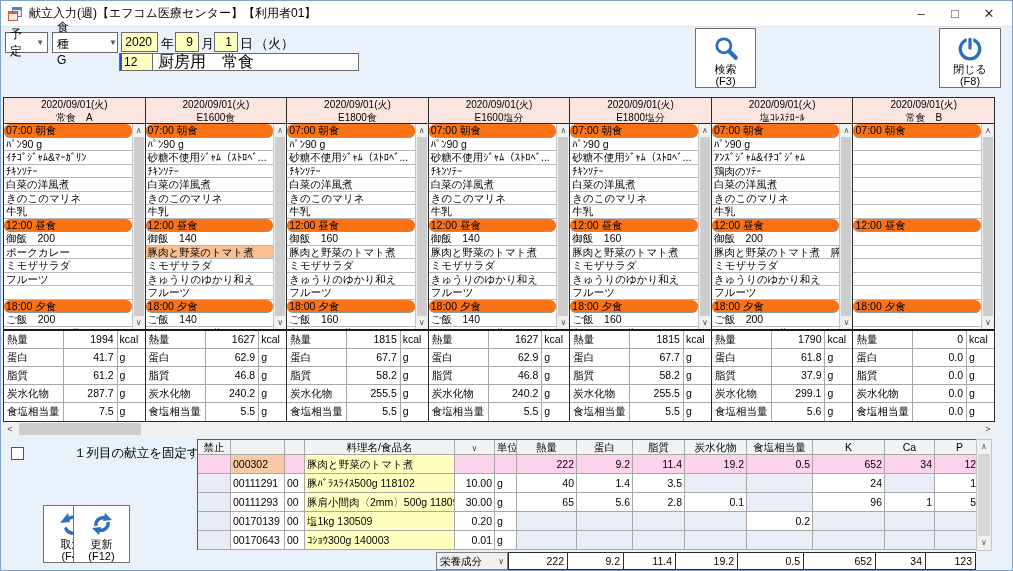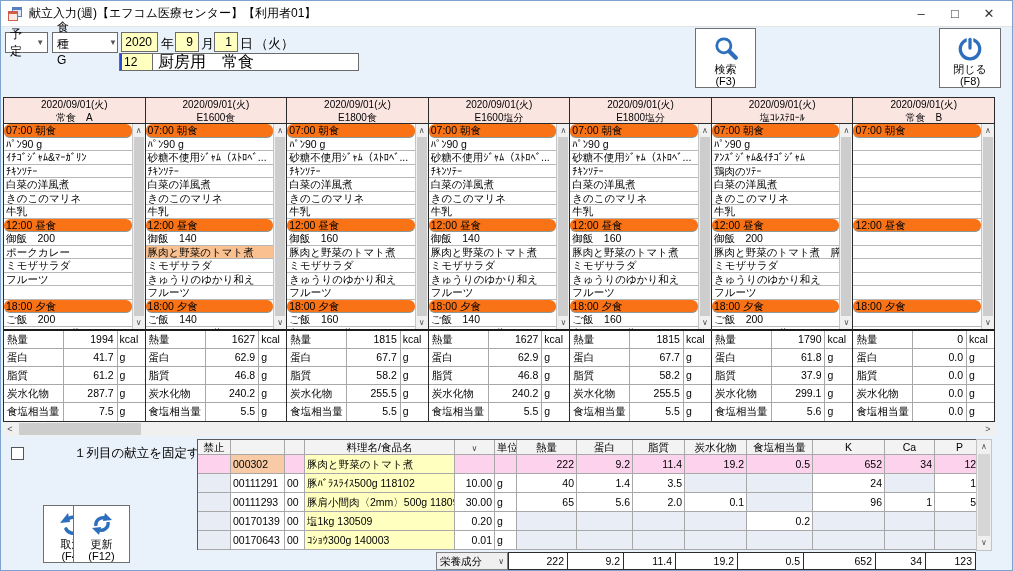--- a/index.html
+++ b/index.html
@@ -624,21 +624,21 @@
       </div>
       <div class="frow">
         <div class="fc w0 banc"></div>
         <div class="fc w1">00111293</div>
         <div class="fc w2">00</div>
         <div class="fc w3 namec">豚肩小間肉〈2mm〉500g 118098</div>
         <div class="fc w4 num">30.00</div>
         <div class="fc w5">g</div>
         <div class="fc num w6">65</div>
         <div class="fc num w7">5.6</div>
-        <div class="fc num w8">2.0</div>
+        <div class="fc num w8">2.8</div>
         <div class="fc num w9">0.1</div>
         <div class="fc num w10 blankc"></div>
         <div class="fc num w11">96</div>
         <div class="fc num w12">1</div>
         <div class="fc num w13">54</div>
       </div>
       <div class="frow">
         <div class="fc w0 banc"></div>
         <div class="fc w1">00170139</div>
         <div class="fc w2">00</div>

